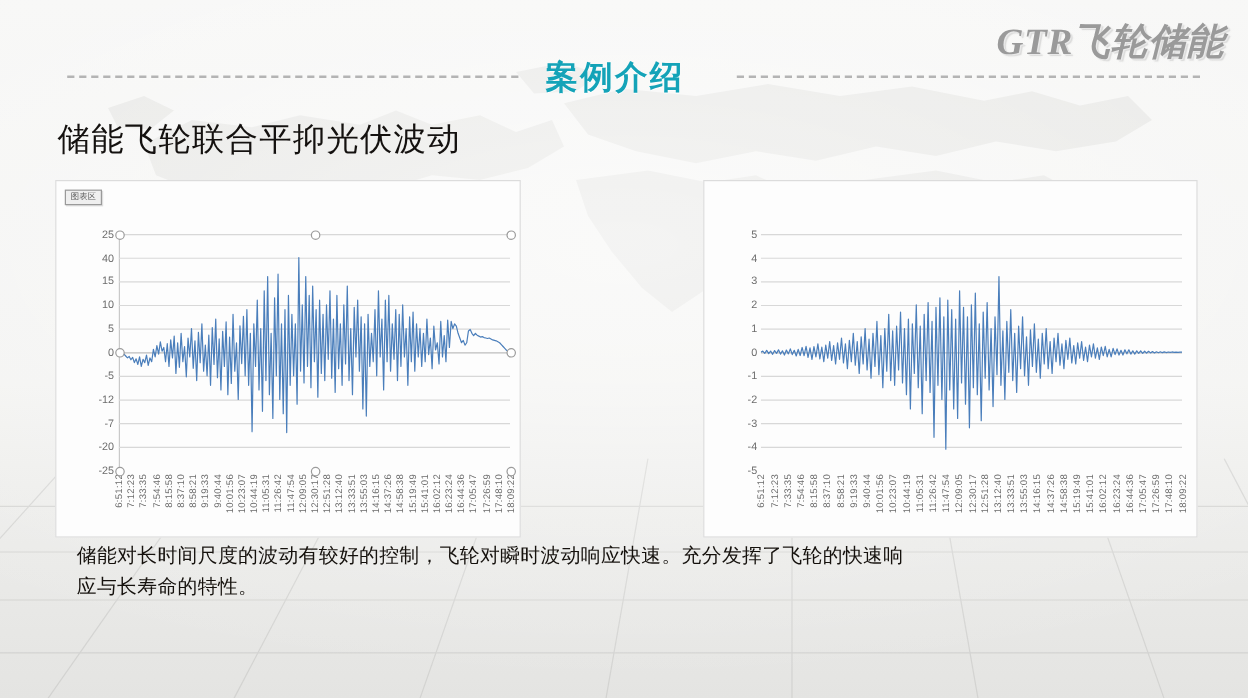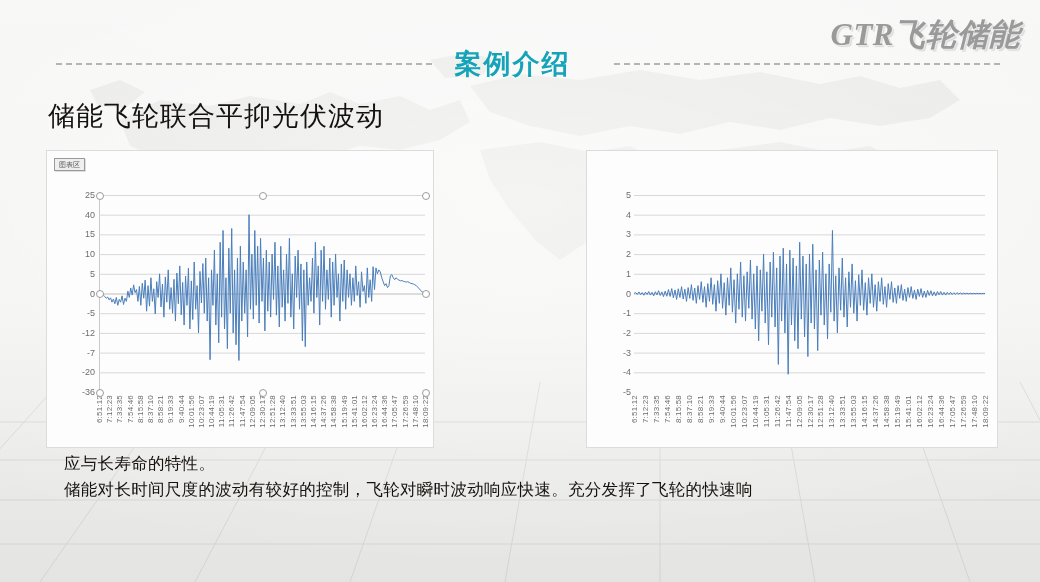--- a/index.html
+++ b/index.html
@@ -132,21 +132,21 @@
       <span style="top: 0px;">25</span>
       <span style="top: 19.7px;">40</span>
       <span style="top: 39.4px;">15</span>
       <span style="top: 59.1px;">10</span>
       <span style="top: 78.8px;">5</span>
       <span style="top: 98.5px;">0</span>
       <span style="top: 118.2px;">-5</span>
       <span style="top: 137.9px;">-12</span>
       <span style="top: 157.6px;">-7</span>
       <span style="top: 177.3px;">-20</span>
-      <span style="top: 197px;">-36</span>
+      <span style="top: 197px;">-25</span>
     </div>
   <div class="axis-v" style="left:52px;top:44px;height:197px"></div>
   <svg class="plot" id="plot-left" viewBox="0 0 326 197" preserveAspectRatio="none">
       <line x1="0" x2="326" y1="0.5" y2="0.5" stroke="#d8d8d8" stroke-width="1" vector-effect="non-scaling-stroke"></line>
       <line x1="0" x2="326" y1="20.19999999999999" y2="20.19999999999999" stroke="#d8d8d8" stroke-width="1" vector-effect="non-scaling-stroke"></line>
       <line x1="0" x2="326" y1="39.89999999999998" y2="39.89999999999998" stroke="#d8d8d8" stroke-width="1" vector-effect="non-scaling-stroke"></line>
       <line x1="0" x2="326" y1="59.60000000000002" y2="59.60000000000002" stroke="#d8d8d8" stroke-width="1" vector-effect="non-scaling-stroke"></line>
       <line x1="0" x2="326" y1="79.30000000000001" y2="79.30000000000001" stroke="#d8d8d8" stroke-width="1" vector-effect="non-scaling-stroke"></line>
       <line x1="0" x2="326" y1="99" y2="99" stroke="#bdbdbd" stroke-width="1" vector-effect="non-scaling-stroke"></line>
       <line x1="0" x2="326" y1="118.69999999999999" y2="118.69999999999999" stroke="#d8d8d8" stroke-width="1" vector-effect="non-scaling-stroke"></line>
@@ -260,15 +260,15 @@
       <span style="left: 292.156px;">16:23:24</span>
       <span style="left: 303.125px;">16:44:36</span>
       <span style="left: 314.094px;">17:05:47</span>
       <span style="left: 325.062px;">17:26:59</span>
       <span style="left: 336.031px;">17:48:10</span>
       <span style="left: 347px;">18:09:22</span>
     </div>
 </div>
 
 <div class="body-text">
+  <div>储能对长时间尺度的波动有较好的控制，飞轮对瞬时波动响应快速。充分发挥了飞轮的快速响</div>
   <div>应与长寿命的特性。</div>
-  <div>储能对长时间尺度的波动有较好的控制，飞轮对瞬时波动响应快速。充分发挥了飞轮的快速响</div>
 </div>
 
 </body></html>

